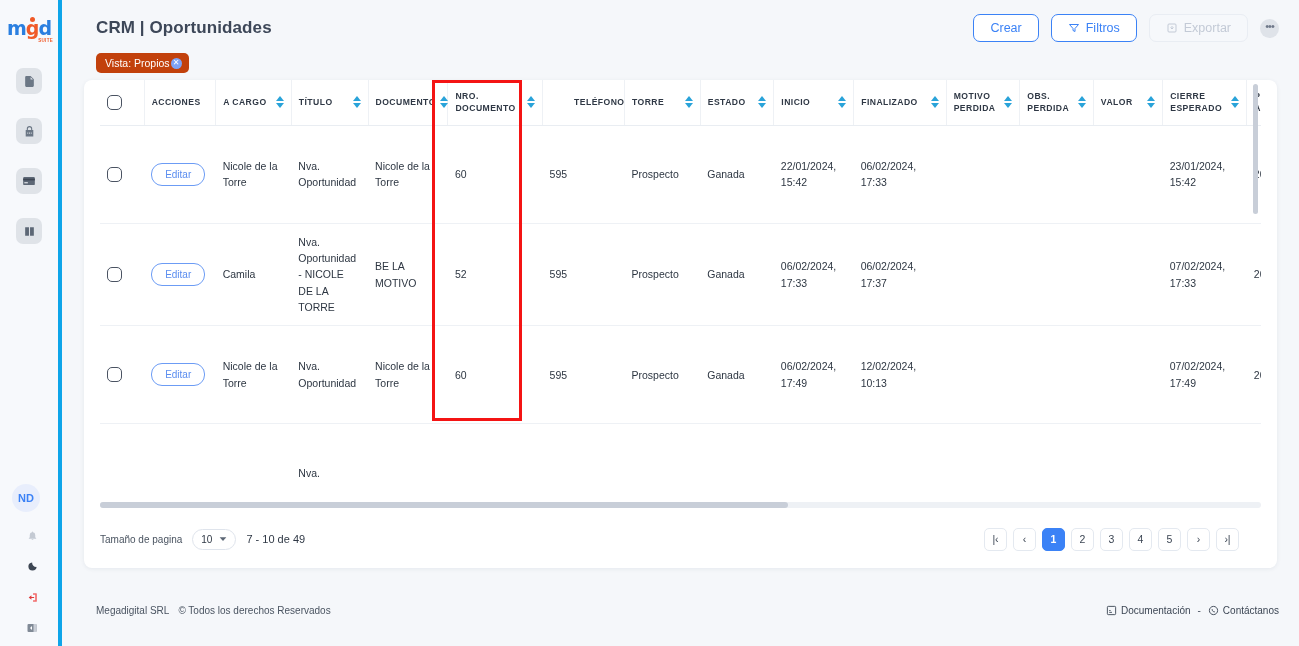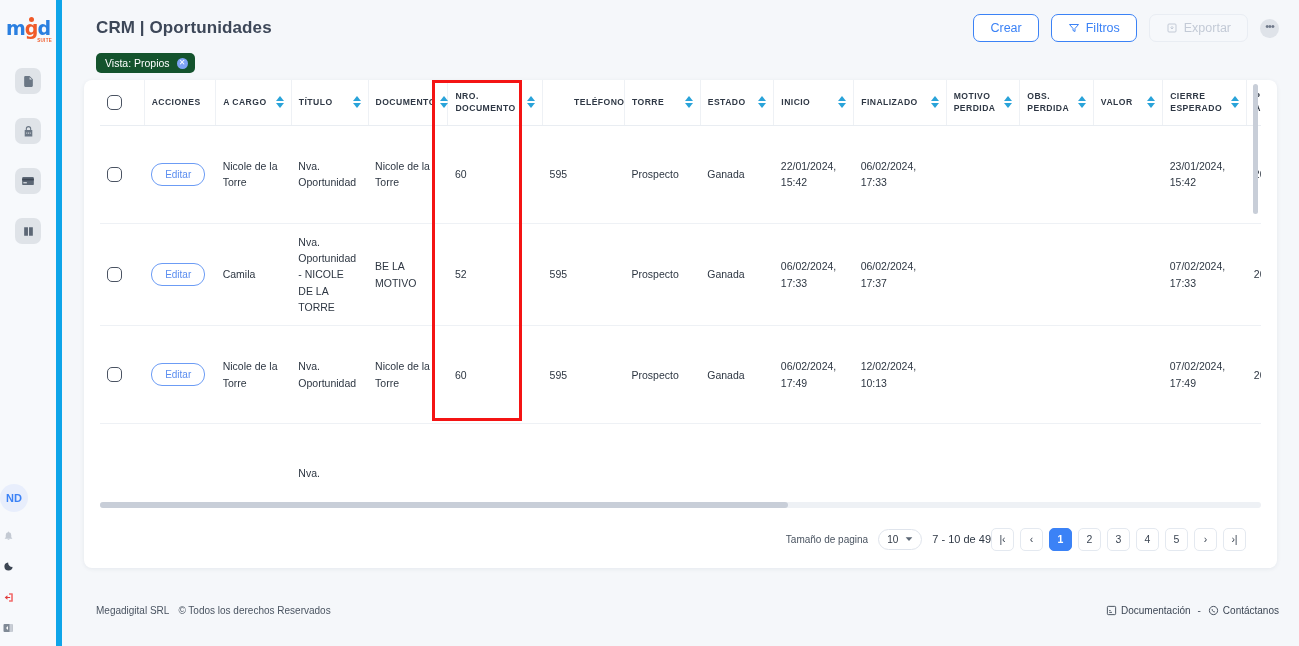--- a/index.html
+++ b/index.html
@@ -8,21 +8,21 @@
     background: #f5f7fa;
     font-family: "Liberation Sans", sans-serif;
     overflow: hidden;
   }
   .app { display: flex; width: 1299px; height: 646px; }
 
   
   .sidebar {
     width: 62px; height: 646px;
     background: #f7f9fc;
-    border-right: 6px solid #0ea5e9;
+    border-right: 4px solid #0ea5e9;
     display: flex; flex-direction: column; align-items: center;
     position: relative; flex: 0 0 62px;
   }
   .logo { margin-top: 14px; width: 46px; height: 28px; position: relative;
           display:flex; align-items:center; justify-content:center; }
   .logo-txt { font-size: 19px; font-weight: bold; color: #2a7fe0; letter-spacing: -1px;
               font-family: "DejaVu Sans", sans-serif; line-height: 1; }
   .logo-txt .g { color: #f05a28; }
   .logo-dot { position:absolute; width:5px; height:5px; border-radius:50%;
               background:#f05a28; top:3px; left:24px; }
@@ -32,21 +32,21 @@
   .side-icons { margin-top: 26px; display: flex; flex-direction: column; gap: 24px; align-items: center; }
   .side-ic {
     width: 26px; height: 26px; border-radius: 7px; background: #dfe3e8;
     display: flex; align-items: center; justify-content: center; color: #6b7785;
     cursor: pointer;
   }
   .side-ic svg { display:block; }
 
   .side-bottom {
     position: absolute; bottom: 10px; left: 0; width: 40px;
-    display: flex; flex-direction: column; align-items: flex-start; gap: 15px;
+    display: flex; flex-direction: column; align-items: flex-end; gap: 15px;
   }
   .avatar-nd {
     width: 28px; height: 28px; border-radius: 50%; background: #e8eefc;
     color: #3b82f6; font-size: 11px; font-weight: bold;
     display: flex; align-items: center; justify-content: center; cursor:pointer;
   }
   .mini-ic { width: 16px; height: 16px; display:flex; align-items:center; justify-content:center; cursor:pointer; }
 
   
   .main { flex: 1; height: 646px; position: relative; overflow: hidden; background:#f5f7fa; }
@@ -65,22 +65,22 @@
   .btn-outline { border: 1.4px solid #3b82f6; color: #3b82f6; }
   .btn-disabled { border: 1.4px solid #e9edf3; color: #c3cad6; background: #f6f8fb; cursor: default; }
   .btn-more {
     width: 19px; height: 19px; border-radius: 50%; background: #dfe3e9;
     color: #6e7889; font-size: 11px; display:flex; align-items:center; justify-content:center;
     cursor: pointer; letter-spacing: -1px; padding-bottom: 5px;
   }
 
   .chip-row { padding: 0 34px; margin-top: -3px; margin-bottom: 7px; }
   .chip {
-    display: inline-flex; align-items: center; gap: 7px;
-    background: #14532d; color: #fff; border-radius: 5px;
+    display: inline-flex; align-items: center; gap: 1px;
+    background: #c2410c; color: #fff; border-radius: 5px;
     height: 20px; padding: 0 7px 0 9px; font-size: 10.5px; cursor: pointer;
   }
   .chip-x {
     width: 11px; height: 11px; border-radius: 50%; background: #7ea3f5;
     color: #fff; font-size: 8px; display:flex; align-items:center; justify-content:center;
     line-height:1; cursor:pointer;
   }
 
   
   .card {
@@ -139,22 +139,22 @@
     position: absolute; left: 16px; right: 16px; bottom: 60px;
     height: 6px; background: #eef1f5; border-radius: 3px;
   }
   .hscroll-thumb {
     position: absolute; left: 0; top: 0; width: 688px; height: 6px;
     background: #c8ced8; border-radius: 3px; cursor: pointer;
   }
 
   
   .pager {
-    position: absolute; left: 0; right: 9px; bottom: 14px; height: 30px;
-    display: flex; align-items: center; justify-content: flex-end;
+    position: absolute; left: 0; right: 16px; bottom: 14px; height: 30px;
+    display: flex; align-items: center; justify-content: space-between;
     padding: 0 22px 0 16px;
   }
   .pager-left { display: flex; align-items: center; gap: 10px; font-size: 10px; color: #4a5461; }
   .page-size {
     border: 1px solid #dfe4ec; border-radius: 14px; height: 21px;
     display: flex; align-items: center; gap: 7px; padding: 0 8px;
     font-size: 10px; color: #2f3845; cursor: pointer;
   }
   .page-range { font-size: 11px; color: #2f3845; }
   .pager-right { display: flex; align-items: center; gap: 6px; }

